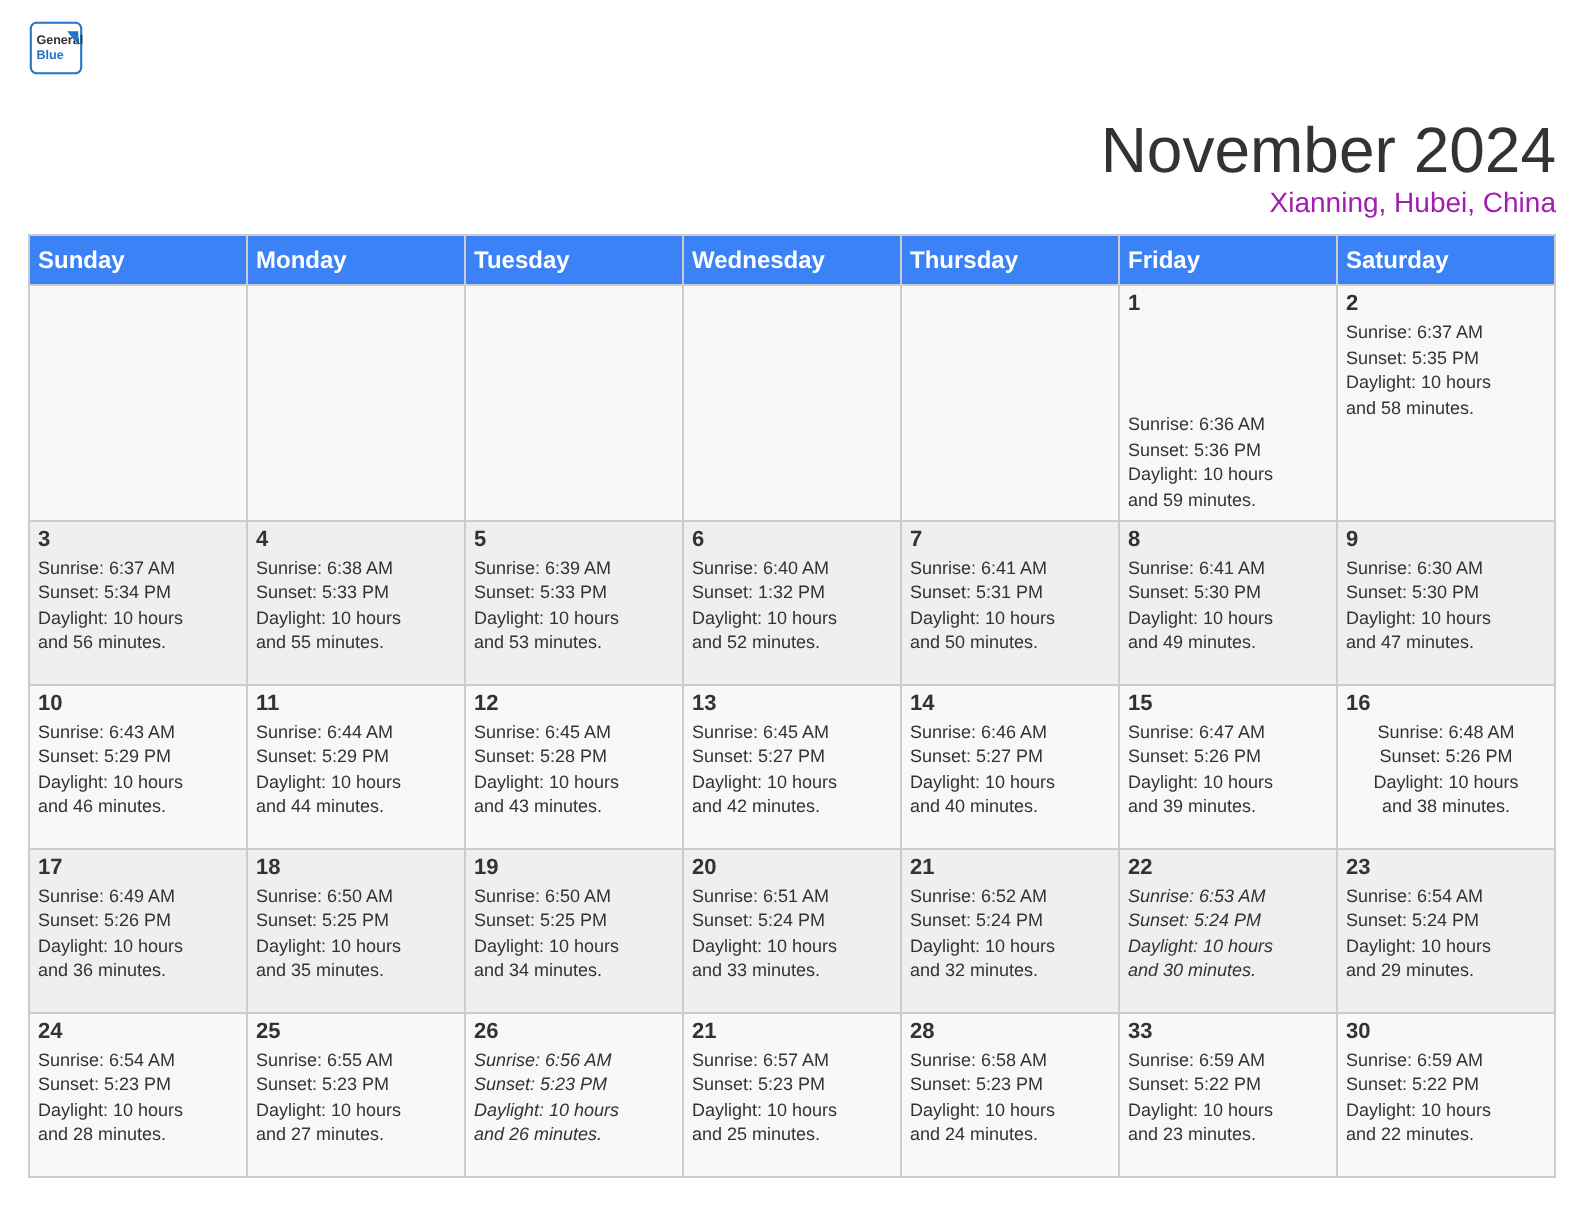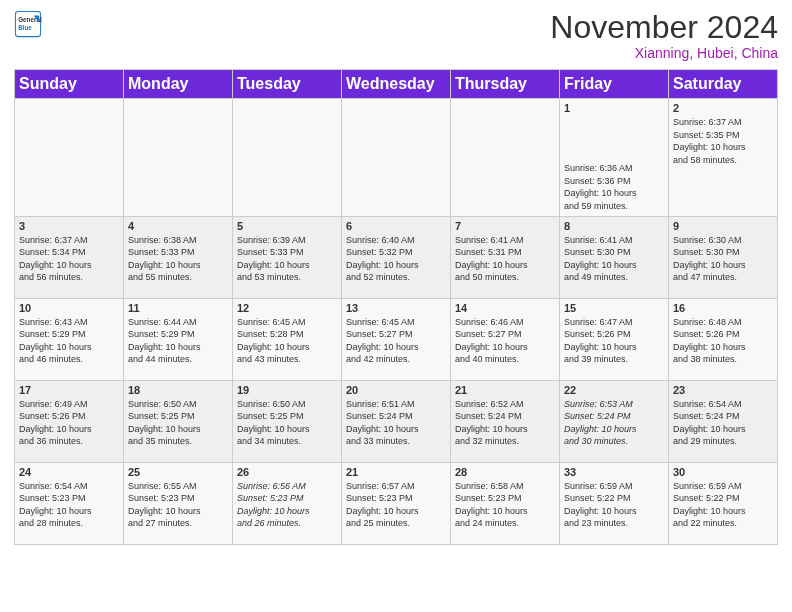--- a/index.html
+++ b/index.html
@@ -25,40 +25,41 @@
       display: flex;
       align-items: center;
       gap: 4px;
     }
     .logo-icon {
       width: 28px;
       height: 28px;
     }
     .title-block {
       text-align: right;
+      margin-top: 48px;
     }
     .month-title {
       font-size: 32px;
       font-weight: normal;
       color: #333;
       line-height: 1.1;
     }
     .location {
       font-size: 14px;
       color: #a21caf;
     }
     .calendar {
       width: 100%;
       border-collapse: collapse;
       table-layout: fixed;
     }
     .calendar th {
-      background-color: #6d28d9;
+      background-color: #3b82f6;
       color: #fff;
-      font-size: 16px;
+      font-size: 12px;
       font-weight: bold;
       padding: 5px 4px;
       text-align: left;
       border: 1px solid #ccc;
     }
     .calendar td {
       vertical-align: top;
       border: 1px solid #ccc;
       padding: 3px 4px;
       font-size: 9.5px;
@@ -158,21 +159,21 @@
           <td>
             <div class="day-number">5</div>
             <div class="day-info" style="white-space: pre-line;">Sunrise: 6:39 AM
 Sunset: 5:33 PM
 Daylight: 10 hours
 and 53 minutes.</div>
           </td>
           <td>
             <div class="day-number">6</div>
             <div class="day-info" style="white-space: pre-line;">Sunrise: 6:40 AM
-Sunset: 5:32 PM
+Sunset: 1:32 PM
 Daylight: 10 hours
 and 52 minutes.</div>
           </td>
           <td>
             <div class="day-number">7</div>
             <div class="day-info" style="white-space: pre-line;">Sunrise: 6:41 AM
 Sunset: 5:31 PM
 Daylight: 10 hours
 and 50 minutes.</div>
           </td>
@@ -229,21 +230,21 @@
           </td>
           <td>
             <div class="day-number">15</div>
             <div class="day-info" style="white-space: pre-line;">Sunrise: 6:47 AM
 Sunset: 5:26 PM
 Daylight: 10 hours
 and 39 minutes.</div>
           </td>
           <td>
             <div class="day-number">16</div>
-            <div class="day-info" style="white-space: pre-line;">Sunrise: 6:48 AM
+            <div class="day-info" style="white-space: pre-line; text-align: center;">Sunrise: 6:48 AM
 Sunset: 5:26 PM
 Daylight: 10 hours
 and 38 minutes.</div>
           </td>
         </tr>
         <tr>
           <td>
             <div class="day-number">17</div>
             <div class="day-info" style="white-space: pre-line;">Sunrise: 6:49 AM
 Sunset: 5:26 PM

